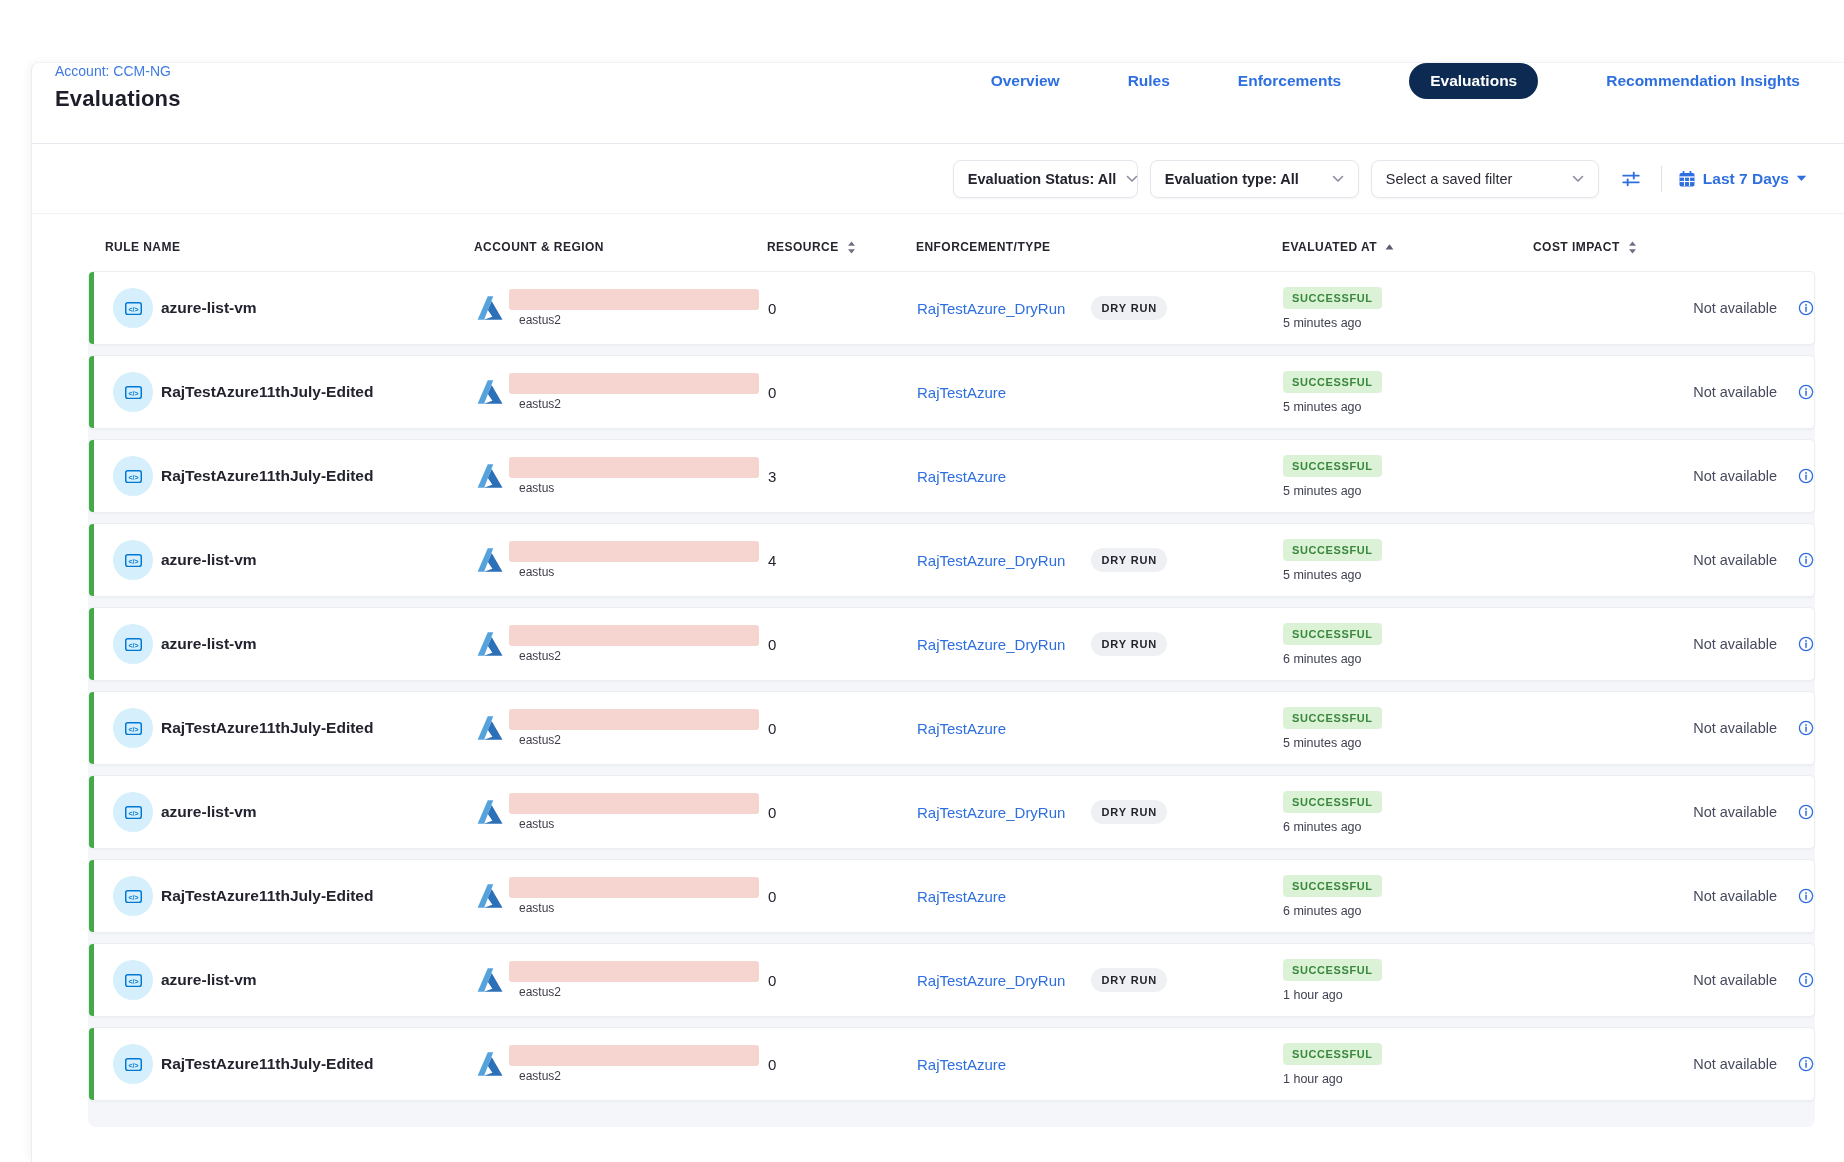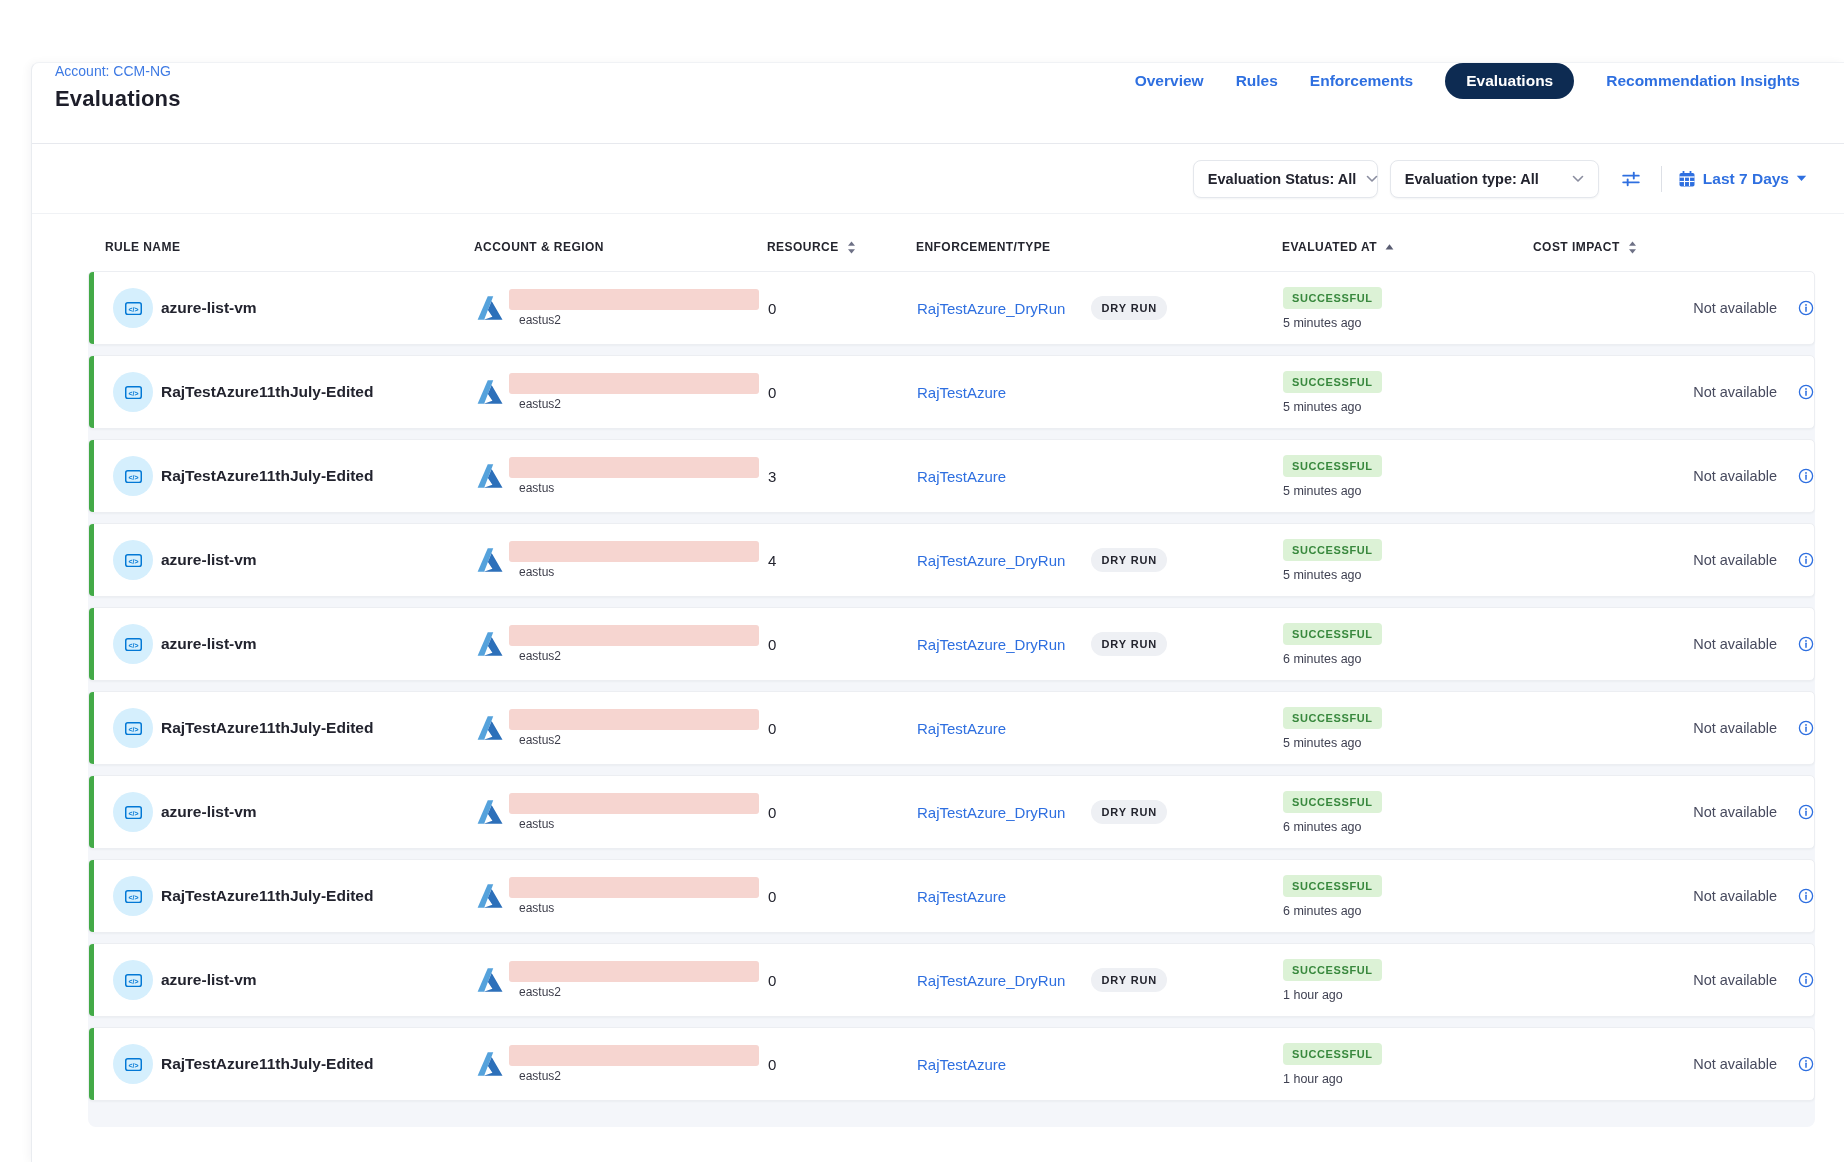--- a/index.html
+++ b/index.html
@@ -9,21 +9,21 @@
   .panel { position: absolute; left: 31px; top: 62px; right: 0; bottom: 0;
     background: #fff; border-left: 1px solid #e9ecf0; border-top: 1px solid #f0f2f5;
     border-top-left-radius: 8px; box-shadow: -3px 0 8px rgba(20,30,50,0.04); }
 
   
   .page-header { display: flex; justify-content: space-between; align-items: flex-start;
     height: 81px; padding: 0 44px 0 23px; border-bottom: 1px solid #e7e9ee; }
   .breadcrumb { display: block; font-size: 14px; color: #3e7ae4; text-decoration: none;
     margin-bottom: 7px; cursor: pointer; }
   .page-title { font-size: 22px; font-weight: 700; color: #1d1e2a; letter-spacing: .2px; }
-  .top-nav { display: flex; align-items: center; gap: 32px; }
+  .top-nav { display: flex; align-items: center; gap: 68px; }
   .top-nav a { font-size: 15.5px; font-weight: 600; color: #2e6fe0; text-decoration: none; cursor: pointer; white-space: nowrap; }
   .top-nav a.active-pill { background: #0d2b52; color: #fff; border-radius: 19px;
     padding: 9px 21px; }
 
   
   .filter-bar { display: flex; justify-content: flex-end; align-items: center;
     height: 70px; padding-right: 37px; border-bottom: 1px solid #f0f2f5; }
   .filter-box { display: flex; align-items: center; height: 38px; background: #fff;
     border: 1px solid #e4e7ec; border-radius: 8px; padding: 0 14px;
     box-shadow: 0 1px 2px rgba(25,35,60,.05); margin-left: 12px; cursor: pointer; }
@@ -104,20 +104,26 @@
         </svg>
     </div>
 
     <div class="filter-box dropdown dd-type">
       <span class="f-label">Evaluation type: All</span>
       <svg class="chev" width="12" height="8" viewBox="0 0 12 8">
           <path d="M1.5 1.5 L6 6 L10.5 1.5" fill="none" stroke="#8a8d9f" stroke-width="1.6" stroke-linecap="round" stroke-linejoin="round"></path>
         </svg>
     </div>
 
+    <div class="filter-box dropdown dd-saved">
+      <span class="f-label lite">Select a saved filter</span>
+      <svg class="chev" width="12" height="8" viewBox="0 0 12 8">
+          <path d="M1.5 1.5 L6 6 L10.5 1.5" fill="none" stroke="#8a8d9f" stroke-width="1.6" stroke-linecap="round" stroke-linejoin="round"></path>
+        </svg>
+    </div>
 
     <span class="icon-btn">
       <svg width="20" height="20" viewBox="0 0 18 18">
           <g stroke="#2e6fe0" stroke-width="1.7" stroke-linecap="round">
             <line x1="2" y1="6" x2="16" y2="6"></line>
             <line x1="2" y1="12" x2="16" y2="12"></line>
             <line x1="11.5" y1="3.4" x2="11.5" y2="8.6"></line>
             <line x1="6" y1="9.4" x2="6" y2="14.6"></line>
           </g>
         </svg>

